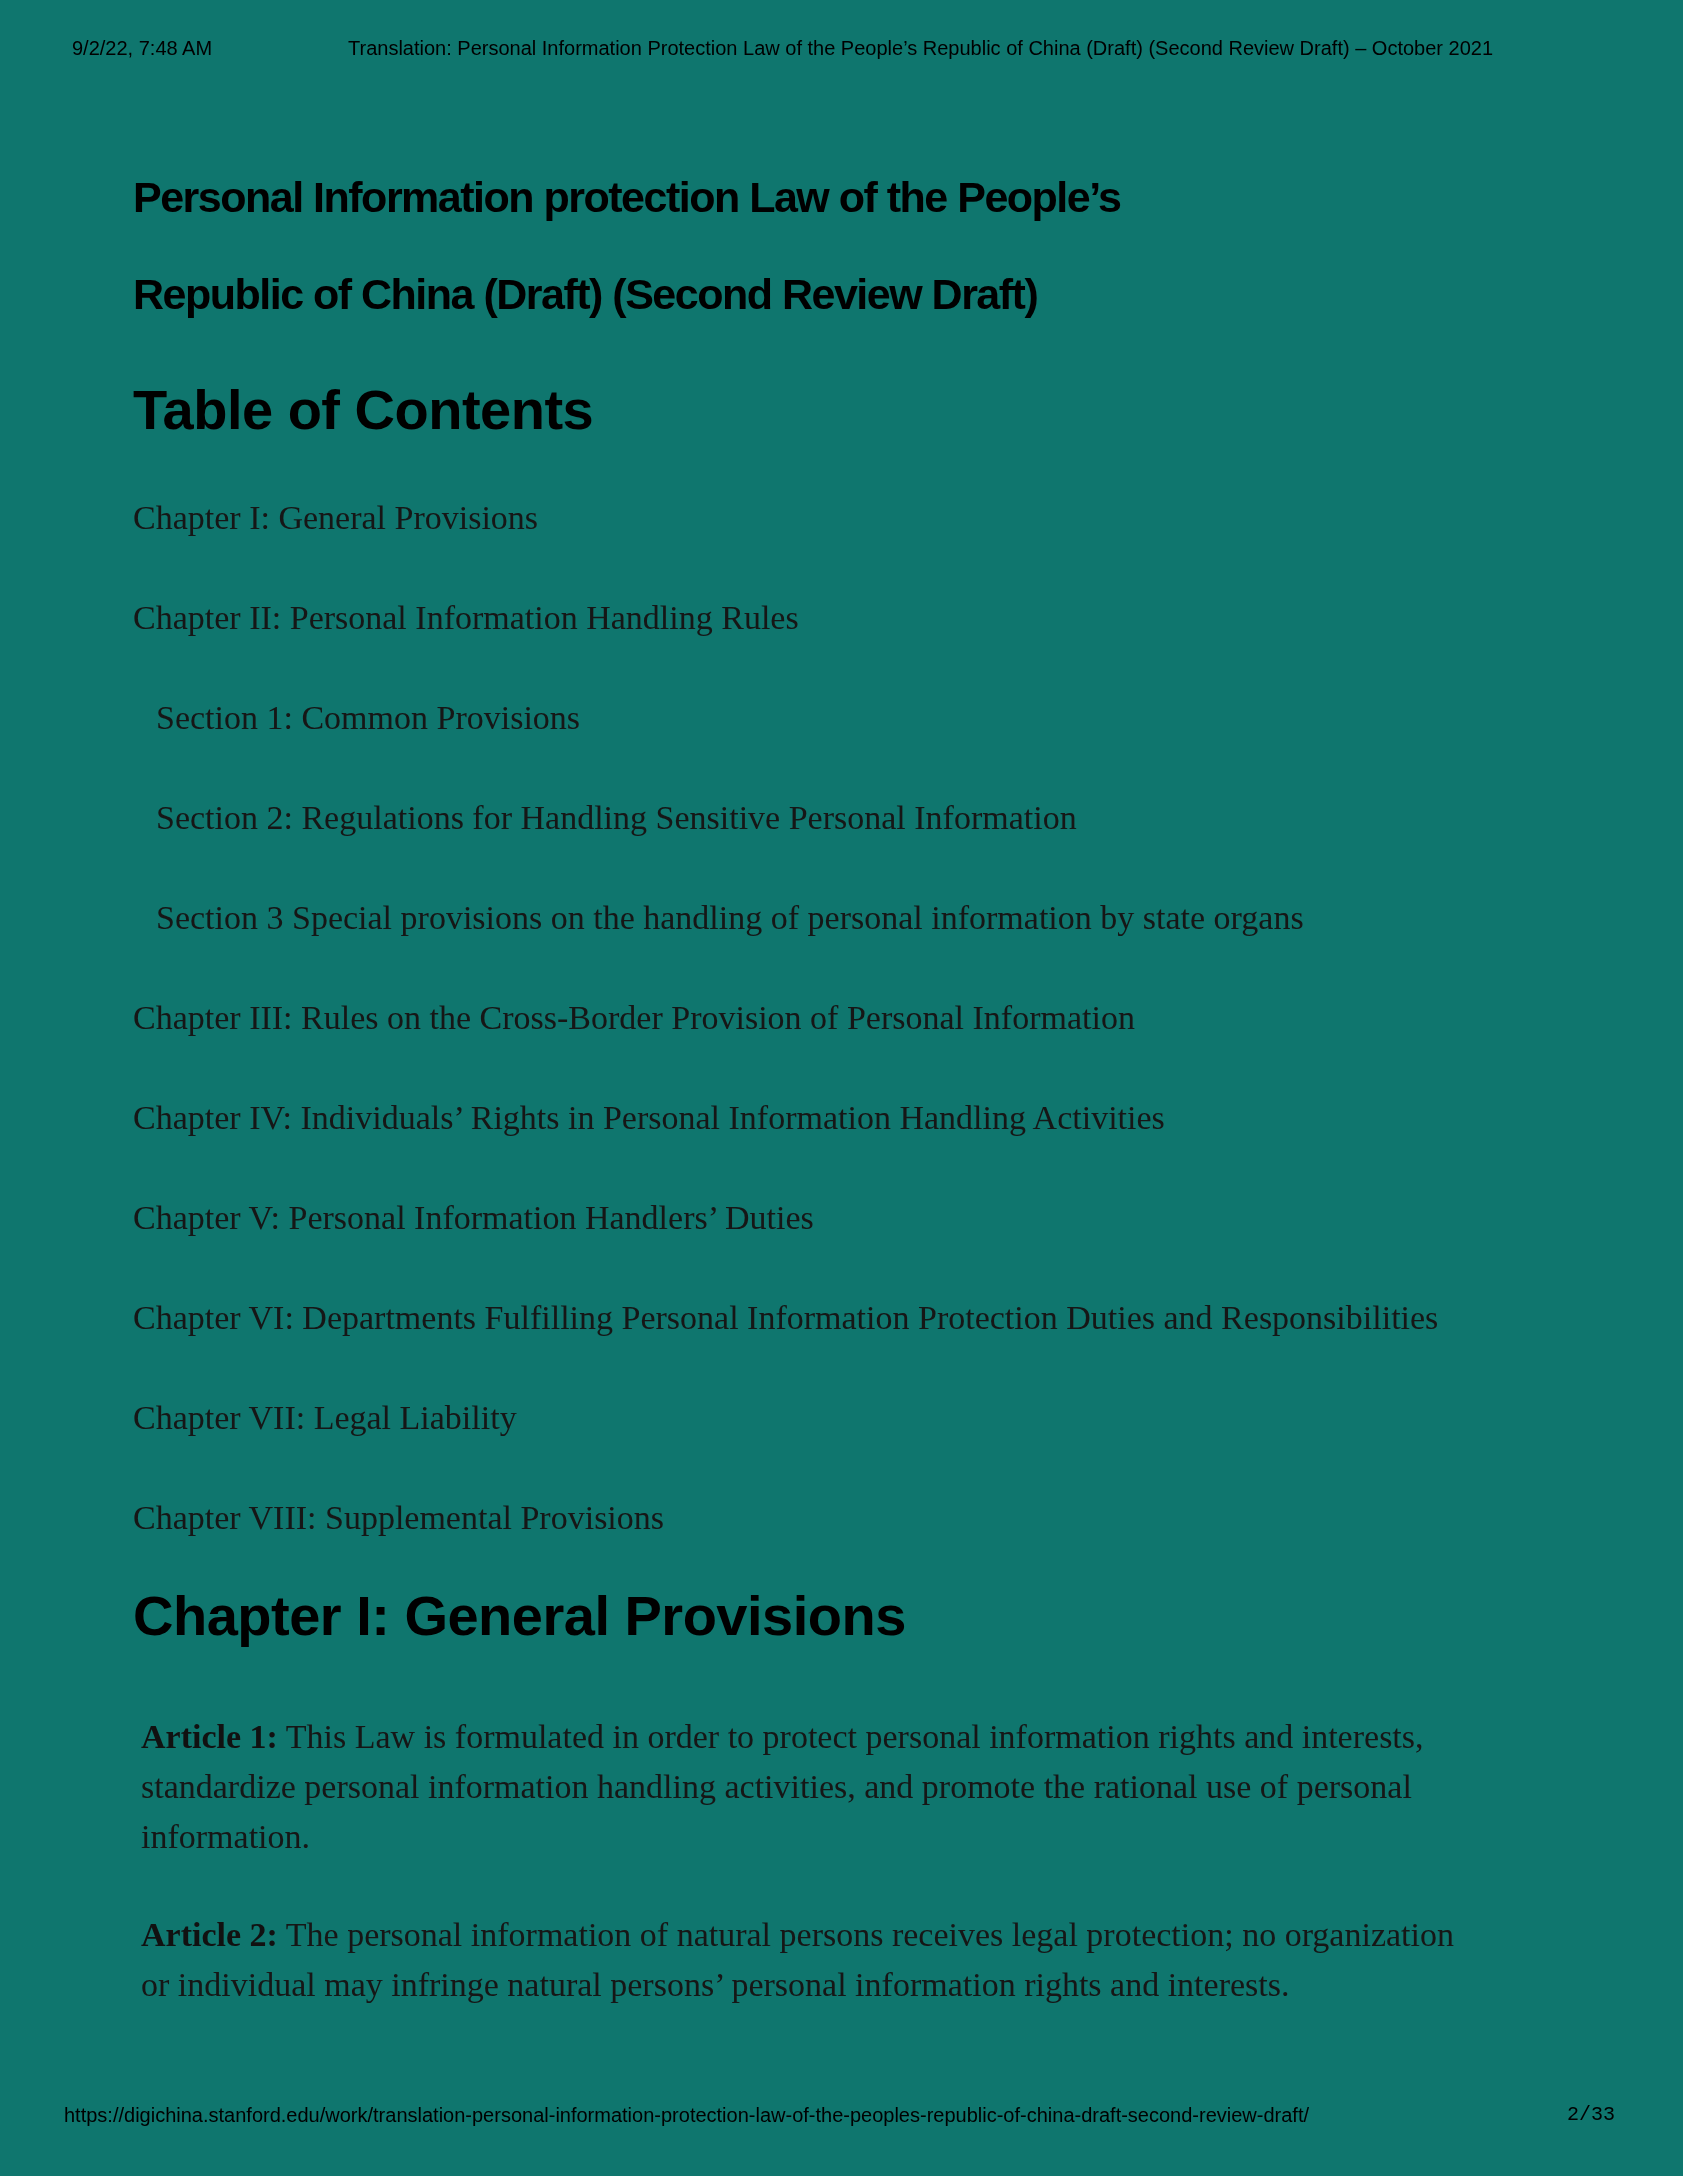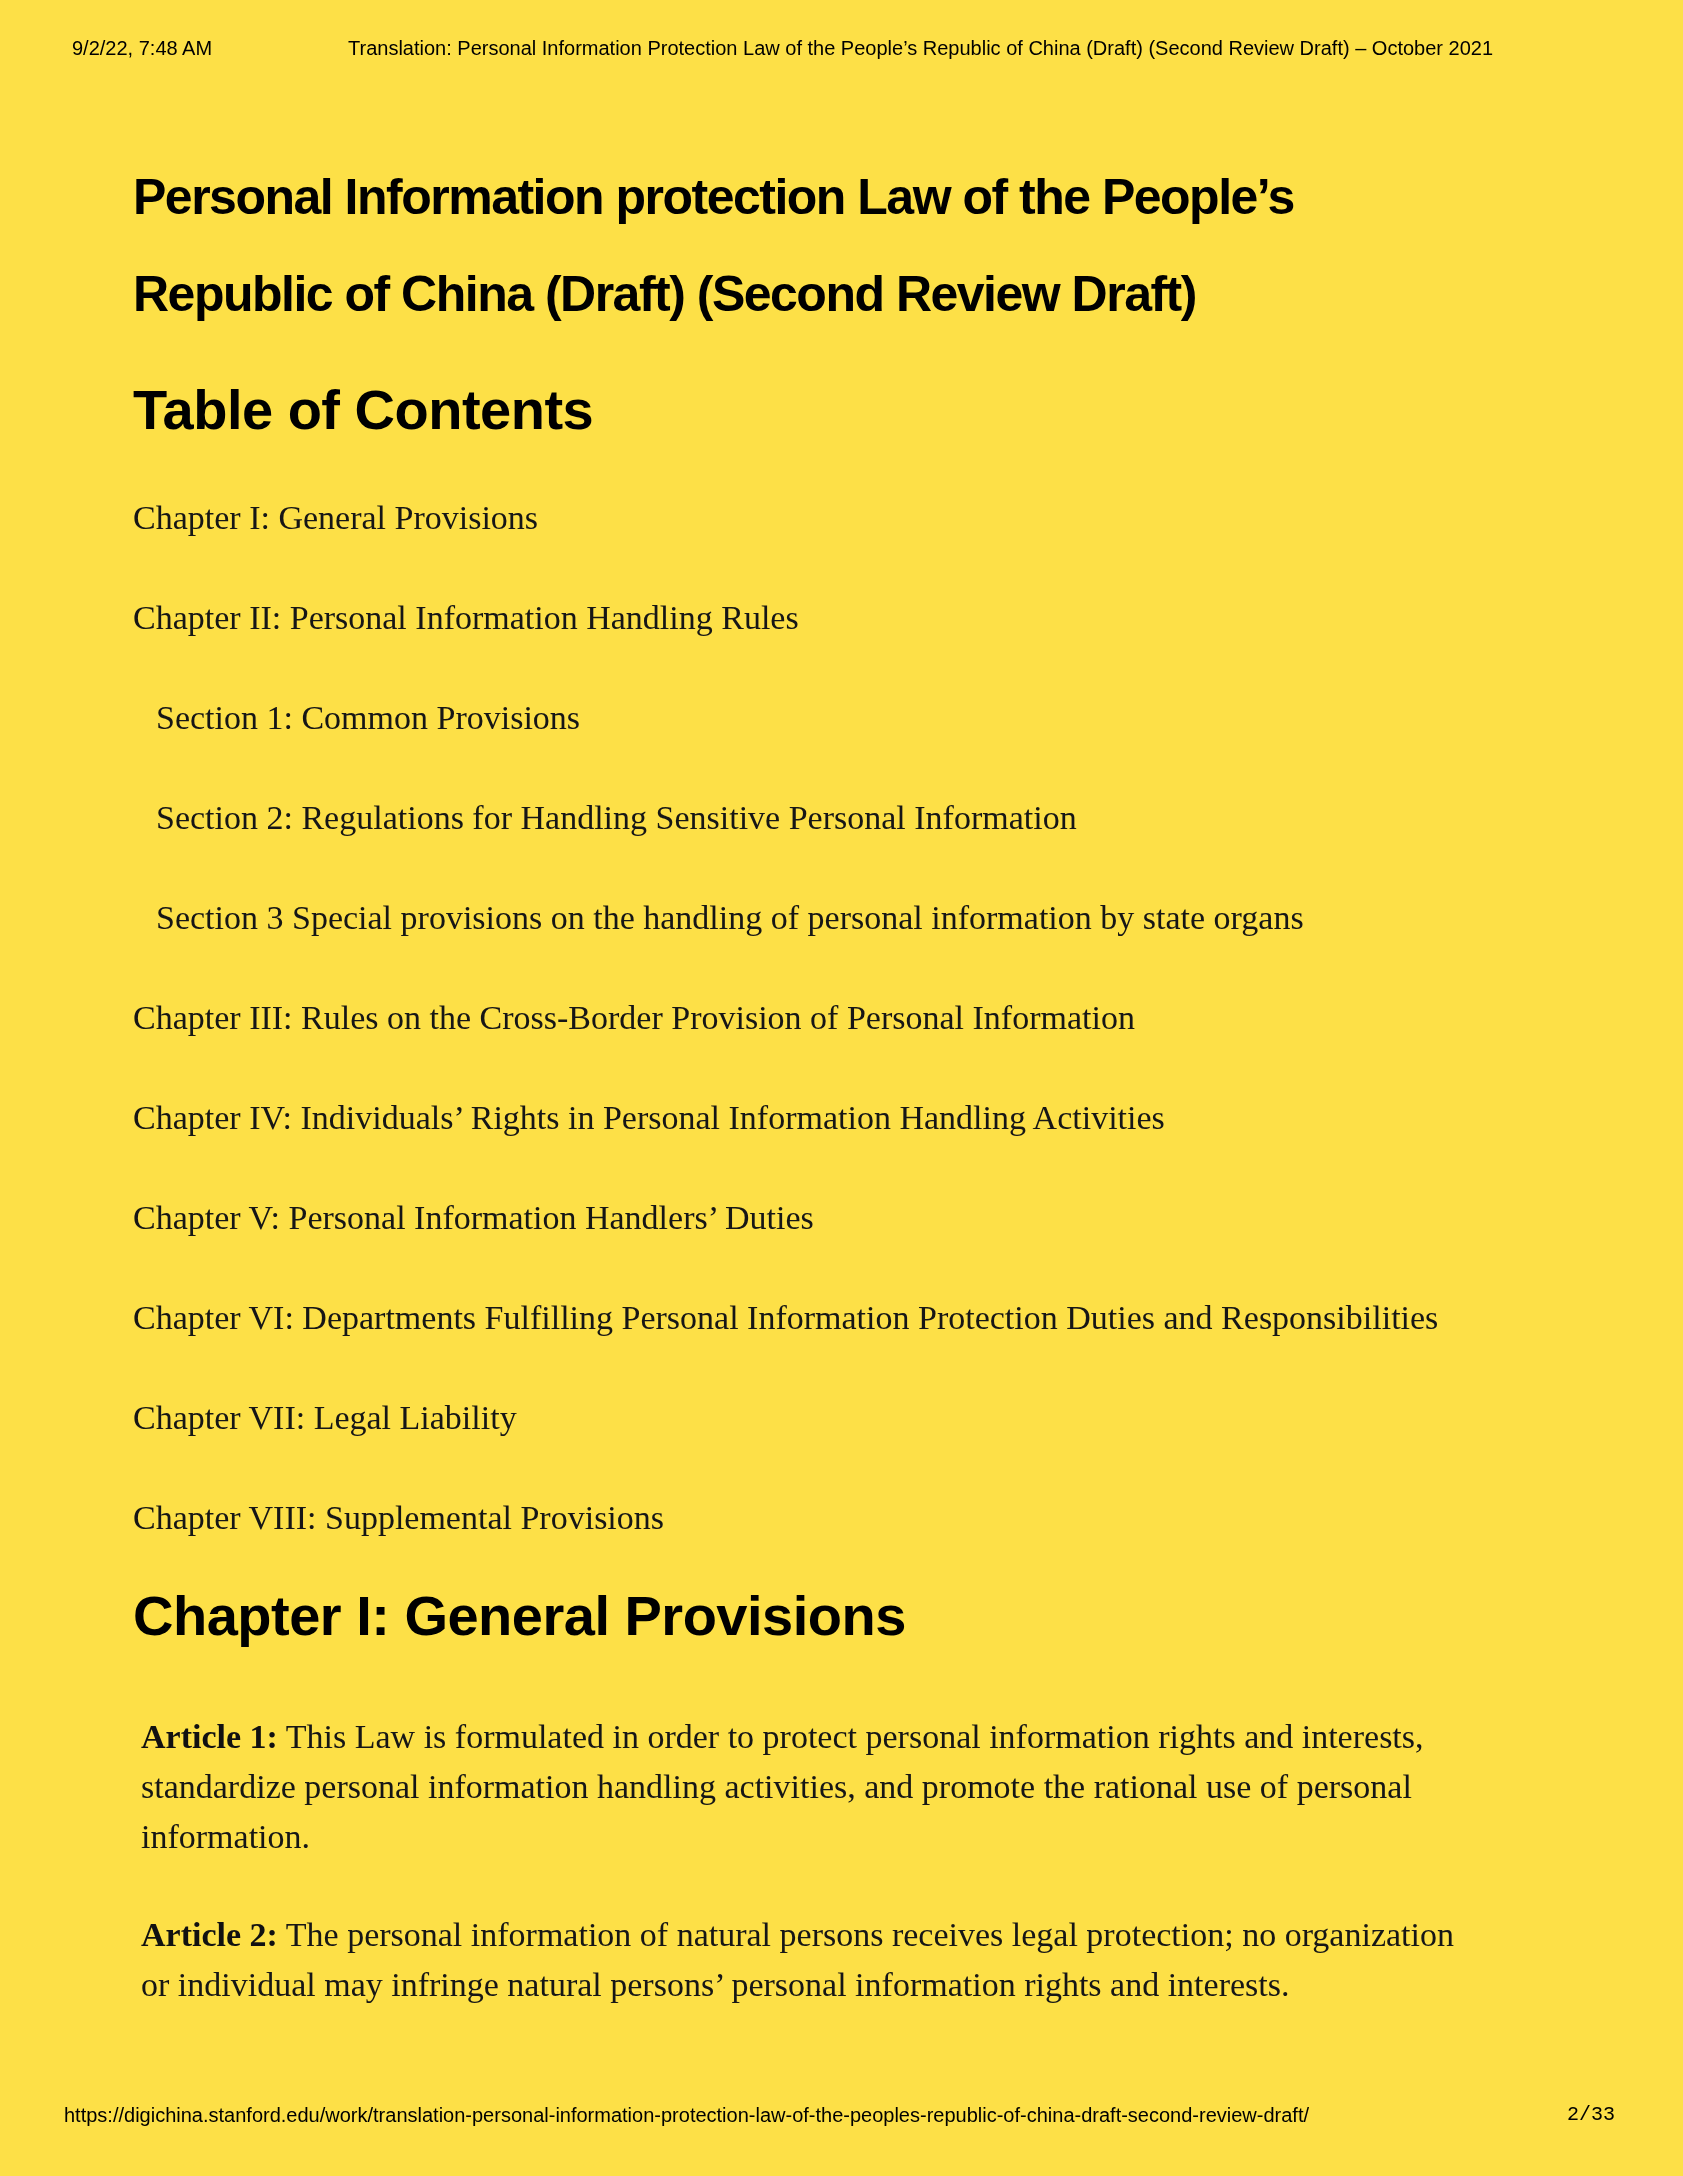--- a/index.html
+++ b/index.html
@@ -4,21 +4,21 @@
 <style>
   html, body {
     margin: 0;
     padding: 0;
     background: #ffffff;
   }
   .page {
     position: relative;
     width: 1683px;
     height: 2176px;
-    background: #fde047;
+    background: #0f766e;
     overflow: hidden;
     font-family: "Liberation Serif", serif;
     color: #161616;
   }
 
   
   .ph-date, .ph-title, .pf-url, .pf-page {
     position: absolute;
     font-family: "Liberation Sans", sans-serif;
     font-size: 20px;
@@ -32,21 +32,21 @@
   .pf-page  { left: 1567px; top: 2103px; font-family: Liberation Mono, monospace; }
 
   
   .doc-title {
     position: absolute;
     left: 133px;
     top: 149px;
     margin: 0;
     font-family: "Liberation Sans", sans-serif;
     font-weight: 700;
-    font-size: 50px;
+    font-size: 43px;
     line-height: 97px;
     letter-spacing: -1.5px;
     color: #000000;
     white-space: pre-line;
   }
   .h2 {
     position: absolute;
     left: 133px;
     margin: 0;
     font-family: "Liberation Sans", sans-serif;

